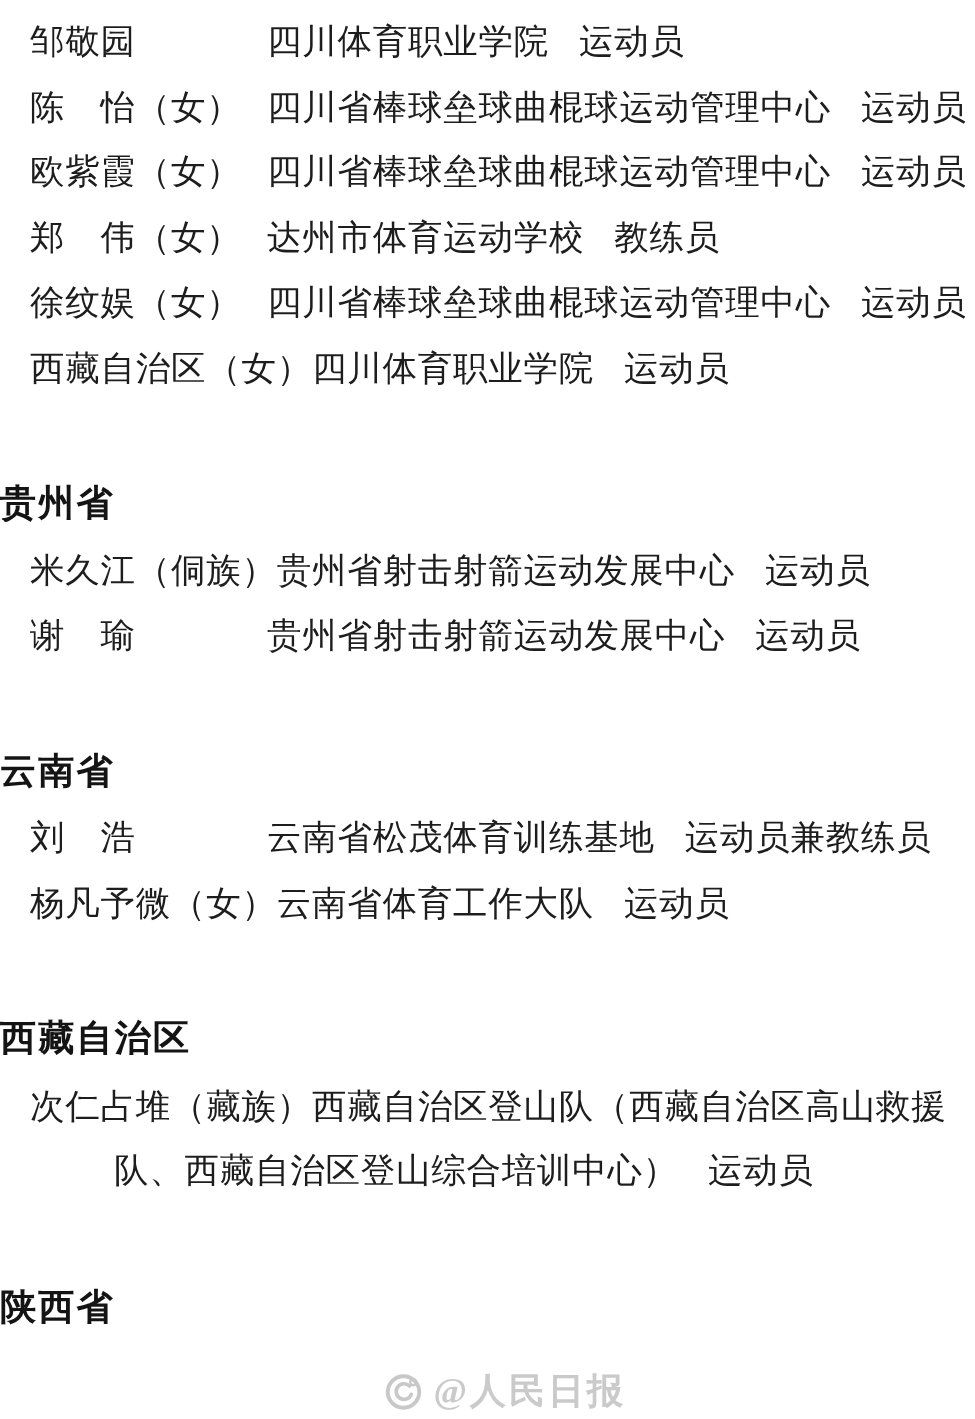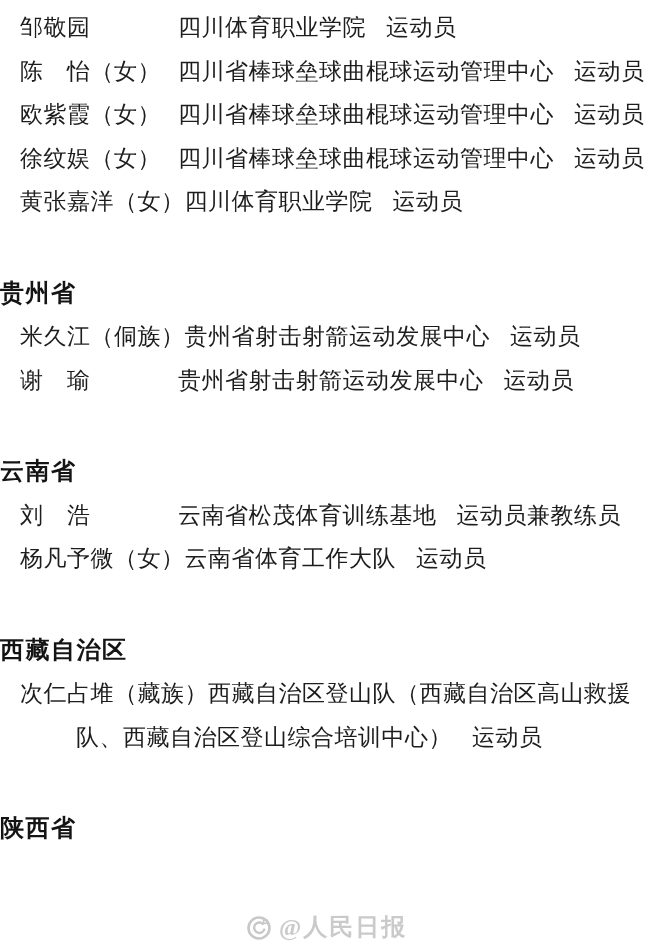--- a/index.html
+++ b/index.html
@@ -34,42 +34,43 @@
     margin-top: 48px;
     text-align: left;
     padding-right: 12px;
     font-size: 24px;
     font-weight: bold;
     letter-spacing: 1.5px;
     color: #141414;
   }
   .watermark {
     position: absolute;
-    left: 245px;
+    left: 255px;
     top: 911px;
     display: flex;
     align-items: center;
     gap: 6px;
     font-size: 24px;
     letter-spacing: 2px;
     font-weight: bold;
     user-select: none;
   }
   .watermark .wm-text { opacity: 0.95; }
 </style>
 </head>
 <body>
 
 <div class="page">
   <div id="content">
       <div class="row"><span class="name">邹敬园</span><span class="org">四川体育职业学院</span><span class="role">运动员</span></div>
       <div class="row"><span class="name">陈　怡（女）</span><span class="org">四川省棒球垒球曲棍球运动管理中心</span><span class="role">运动员</span></div>
       <div class="row"><span class="name">欧紫霞（女）</span><span class="org">四川省棒球垒球曲棍球运动管理中心</span><span class="role">运动员</span></div>
+      <div class="row"><span class="name">郑　伟（女）</span><span class="org">达州市体育运动学校</span><span class="role">教练员</span></div>
       <div class="row"><span class="name">徐纹娱（女）</span><span class="org">四川省棒球垒球曲棍球运动管理中心</span><span class="role">运动员</span></div>
-      <div class="row"><span class="name">黄张嘉洋（女）</span><span class="org">四川体育职业学院</span><span class="role">运动员</span></div>
+      <div class="row"><span class="name">西藏自治区（女）</span><span class="org">四川体育职业学院</span><span class="role">运动员</span></div>
       <div class="section-header">贵州省</div>
       <div class="row"><span class="name">米久江（侗族）</span><span class="org">贵州省射击射箭运动发展中心</span><span class="role">运动员</span></div>
       <div class="row"><span class="name">谢　瑜</span><span class="org">贵州省射击射箭运动发展中心</span><span class="role">运动员</span></div>
       <div class="section-header">云南省</div>
       <div class="row"><span class="name">刘　浩</span><span class="org">云南省松茂体育训练基地</span><span class="role">运动员兼教练员</span></div>
       <div class="row"><span class="name">杨凡予微（女）</span><span class="org">云南省体育工作大队</span><span class="role">运动员</span></div>
       <div class="section-header">西藏自治区</div>
       <div class="row"><span class="name">次仁占堆（藏族）</span><span class="org">西藏自治区登山队（西藏自治区高山救援</span></div>
       <div class="row cont"><span class="org">队、西藏自治区登山综合培训中心）</span><span class="role">运动员</span></div>
       <div class="section-header">陕西省</div>

